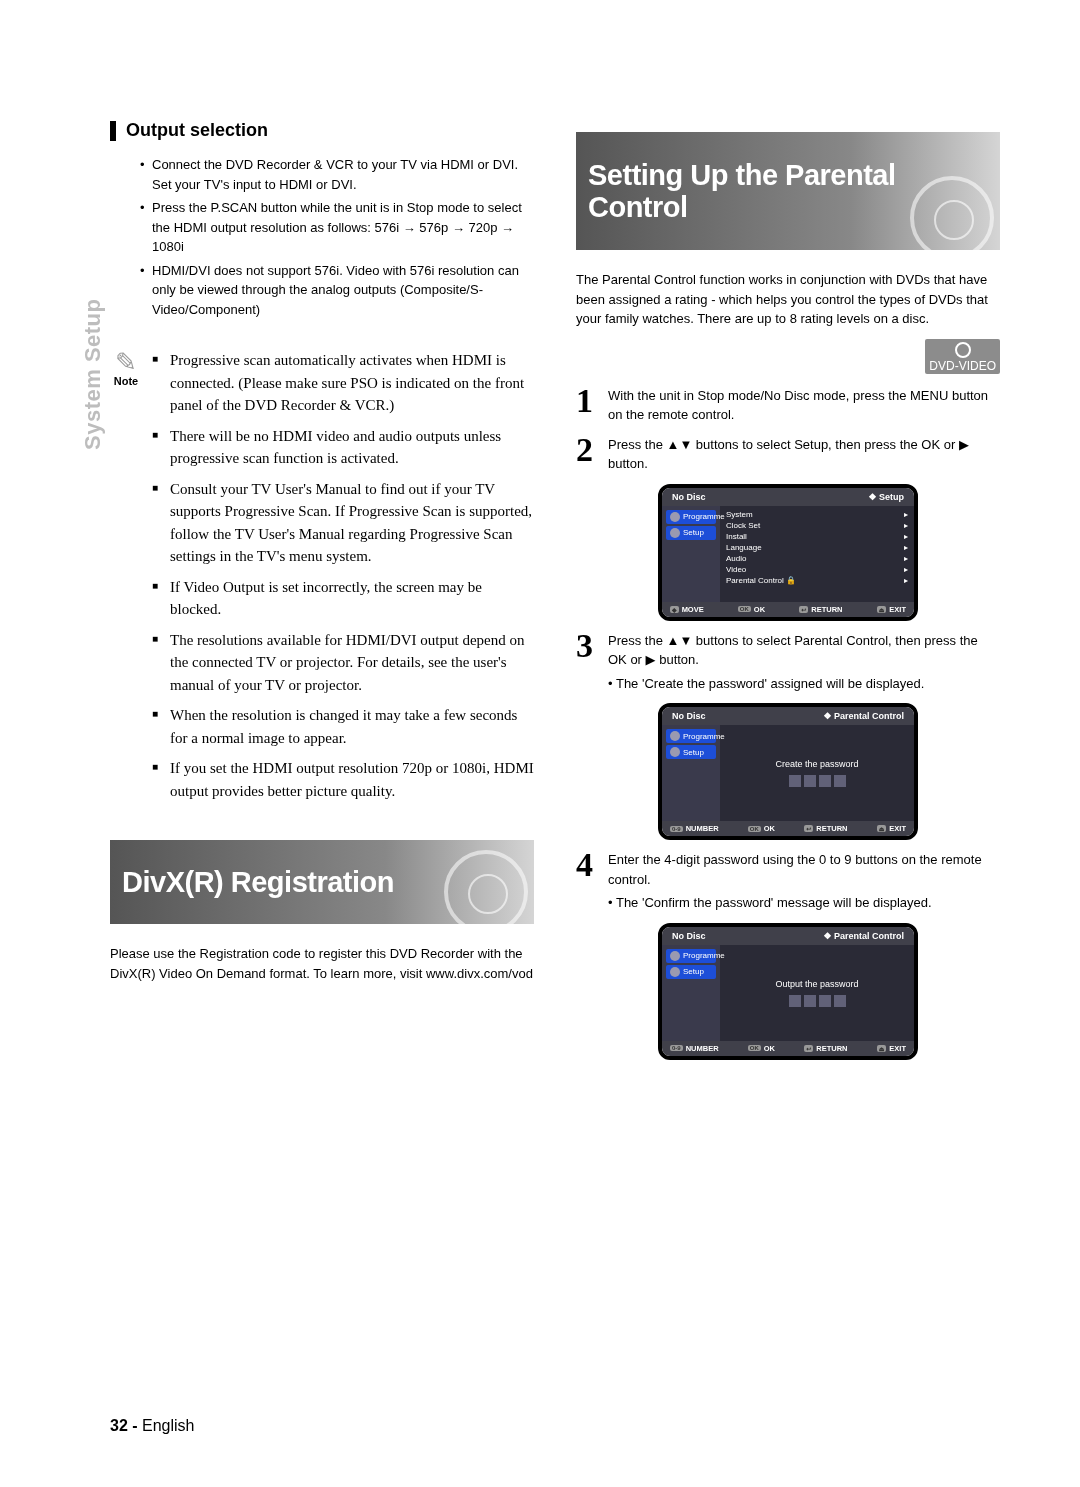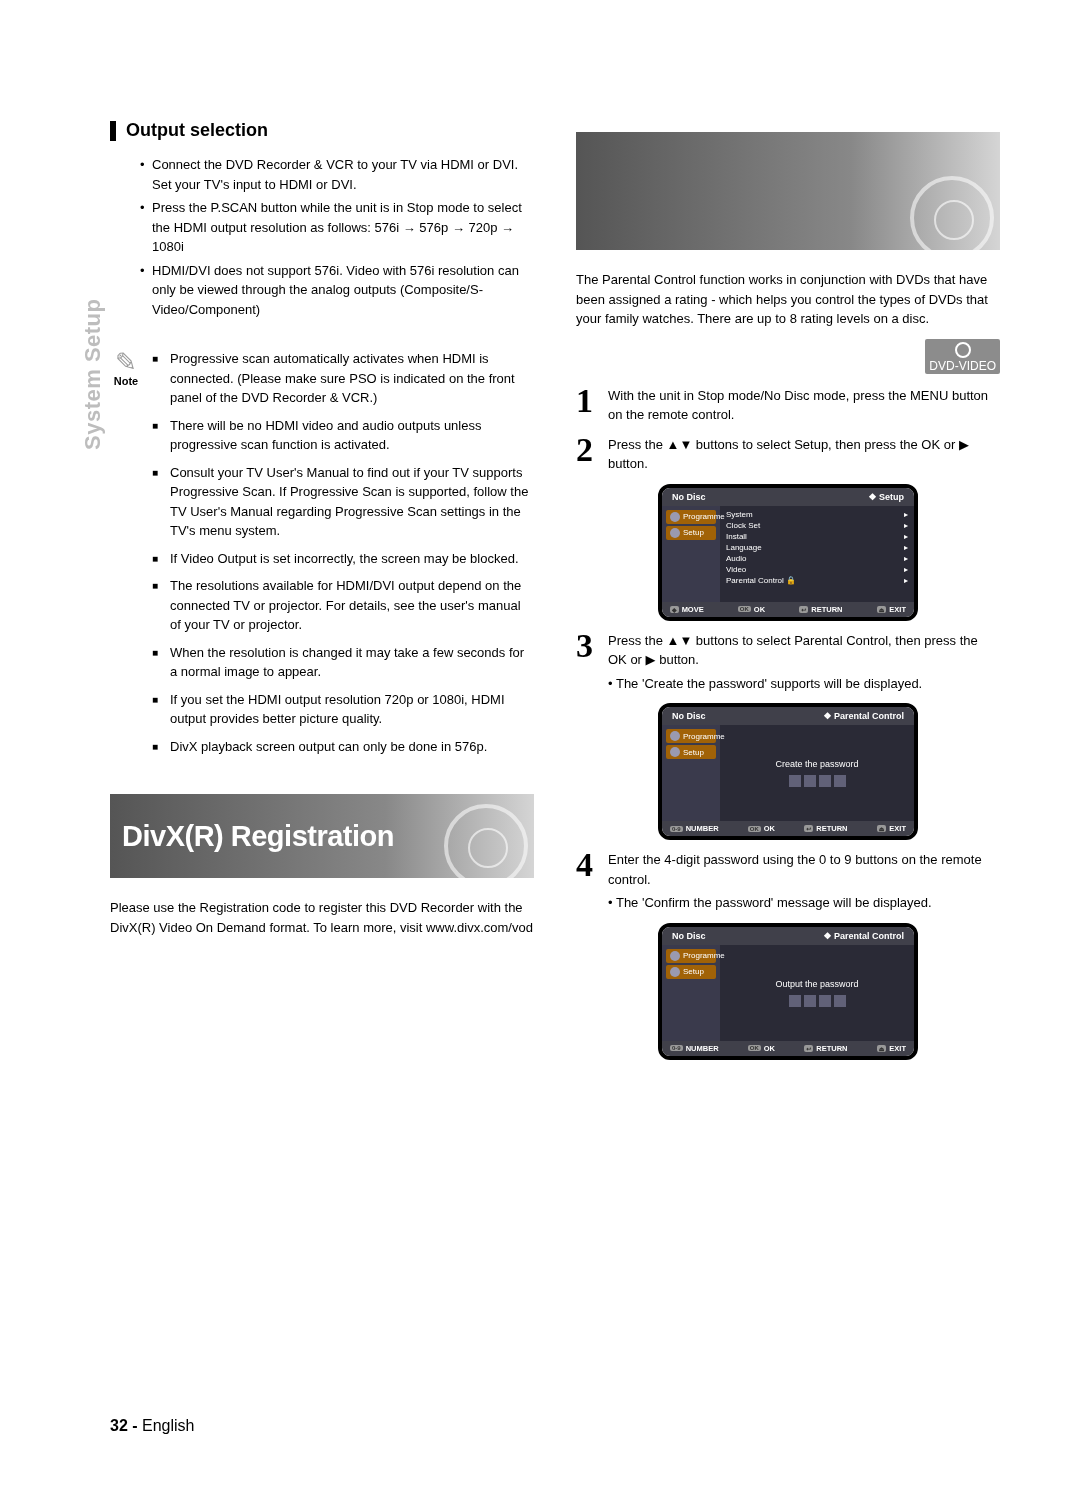--- a/index.html
+++ b/index.html
@@ -37,21 +37,21 @@
     margin-right: 10px;
   }
   .section-head h3 { font-size: 18px; font-weight: bold; }
   .bullets { margin-left: 30px; margin-bottom: 12px; }
   .bullets li { list-style: none; position: relative; font-size: 13px; line-height: 1.5; margin-bottom: 4px; padding-left: 12px; }
   .bullets li::before { content: "•"; position: absolute; left: 0; top: 0; }
   .note-box { display: flex; gap: 10px; margin: 30px 0 30px 0; }
   .note-left { flex-shrink: 0; width: 32px; text-align: center; font-size: 11px; }
   .note-left .note-icon { font-size: 26px; color: #9c9c9c; line-height: 1; }
   .note-left .note-label { font-weight: bold; font-size: 11px; }
-  .note-list li { list-style: none; position: relative; font-size: 13px; line-height: 1.5; margin-bottom: 8px; padding-left: 18px; }
+  .note-list li { list-style: none; position: relative; font-size: 15px; line-height: 1.5; margin-bottom: 8px; padding-left: 18px; font-family: Liberation Serif, serif; }
   .note-list li::before { content: "■"; position: absolute; left: 0; top: 2px; font-size: 10px; }
   .banner {
     position: relative;
     height: 84px;
     margin: 12px 0 20px 0;
     background: linear-gradient(to right, #555 0%, #888 65%, #d5d5d5 100%);
     display: flex;
     align-items: center;
     padding-left: 12px;
   }
@@ -107,21 +107,21 @@
   }
   .osd-top {
     display: flex;
     justify-content: space-between;
     background: #40404a;
     padding: 4px 10px;
     font-weight: bold;
   }
   .osd-body { display: flex; background: #2a2a36; min-height: 96px; }
   .osd-side { width: 58px; background: #3a3a4c; padding: 4px 4px; }
-  .osd-side .item { background: #a16207; margin-bottom: 2px; padding: 2px 4px; border-radius: 2px; display: flex; align-items: center; gap: 3px; font-size: 8px; }
+  .osd-side .item { background: #1d4ed8; margin-bottom: 2px; padding: 2px 4px; border-radius: 2px; display: flex; align-items: center; gap: 3px; font-size: 8px; }
   .osd-side .item .dot { width: 10px; height: 10px; border-radius: 50%; background: #9a9ab0; flex-shrink: 0; }
   .osd-main { flex: 1; padding: 3px 6px; }
   .osd-main .row { display: flex; justify-content: space-between; font-size: 8px; padding: 1px 0; }
   .osd-main .row .arrow { font-size: 8px; }
   .osd-center { flex:1; display: flex; flex-direction: column; align-items: center; justify-content: center; gap: 6px; }
   .pw-boxes { display: flex; gap: 3px; }
   .pw-boxes span { width: 12px; height: 12px; background: #616178; display: inline-block; }
   .osd-bottom {
     display: flex;
     justify-content: space-between;
@@ -165,34 +165,34 @@
         <div class="note-label">Note</div>
       </div>
       <ul class="note-list">
         <li>Progressive scan automatically activates when HDMI is connected. (Please make sure PSO is indicated on the front panel of the DVD Recorder &amp; VCR.)</li>
         <li>There will be no HDMI video and audio outputs unless progressive scan function is activated.</li>
         <li>Consult your TV User's Manual to find out if your TV supports Progressive Scan. If Progressive Scan is supported, follow the TV User's Manual regarding Progressive Scan settings in the TV's menu system.</li>
         <li>If Video Output is set incorrectly, the screen may be blocked.</li>
         <li>The resolutions available for HDMI/DVI output depend on the connected TV or projector. For details, see the user's manual of your TV or projector.</li>
         <li>When the resolution is changed it may take a few seconds for a normal image to appear.</li>
         <li>If you set the HDMI output resolution 720p or 1080i, HDMI output provides better picture quality.</li>
-        <li>DivX playback screen output can only be done in 576p.</li>
       </ul>
     </div>
 
     <div class="banner">
       <h2>DivX(R) Registration</h2>
       <div class="banner-circle"></div>
     </div>
 
     <p class="para">Please use the Registration code to register this DVD Recorder with the DivX(R) Video On Demand format. To learn more, visit www.divx.com/vod</p>
   </div>
 
   <div class="col">
     <div class="banner tall">
+      <h2>Setting Up the Parental Control</h2>
       <div class="banner-circle"></div>
     </div>
 
     <p class="para">The Parental Control function works in conjunction with DVDs that have been assigned a rating - which helps you control the types of DVDs that your family watches. There are up to 8 rating levels on a disc.</p>
     <div class="dvdvideo"><span>DVD-VIDEO</span></div>
 
     <div class="step">
       <div class="step-num">1</div>
       <div class="step-body">With the unit in Stop mode/No Disc mode, press the MENU button on the remote control.</div>
     </div>
@@ -266,21 +266,21 @@
             <span class="btn">⏏</span>
             <span>EXIT</span>
           </span>
       </div>
     </div>
 
     <div class="step">
       <div class="step-num">3</div>
       <div class="step-body">
         <div>Press the ▲▼ buttons to select Parental Control, then press the OK or ▶ button.</div>
-        <div class="sub">The 'Create the password' supports will be displayed.</div>
+        <div class="sub">The 'Create the password' assigned will be displayed.</div>
       </div>
     </div>
 
     <div class="osd">
       <div class="osd-top">
         <span>No Disc</span>
         <span>❖  Parental Control</span>
       </div>
       <div class="osd-body">
         <div class="osd-side">

